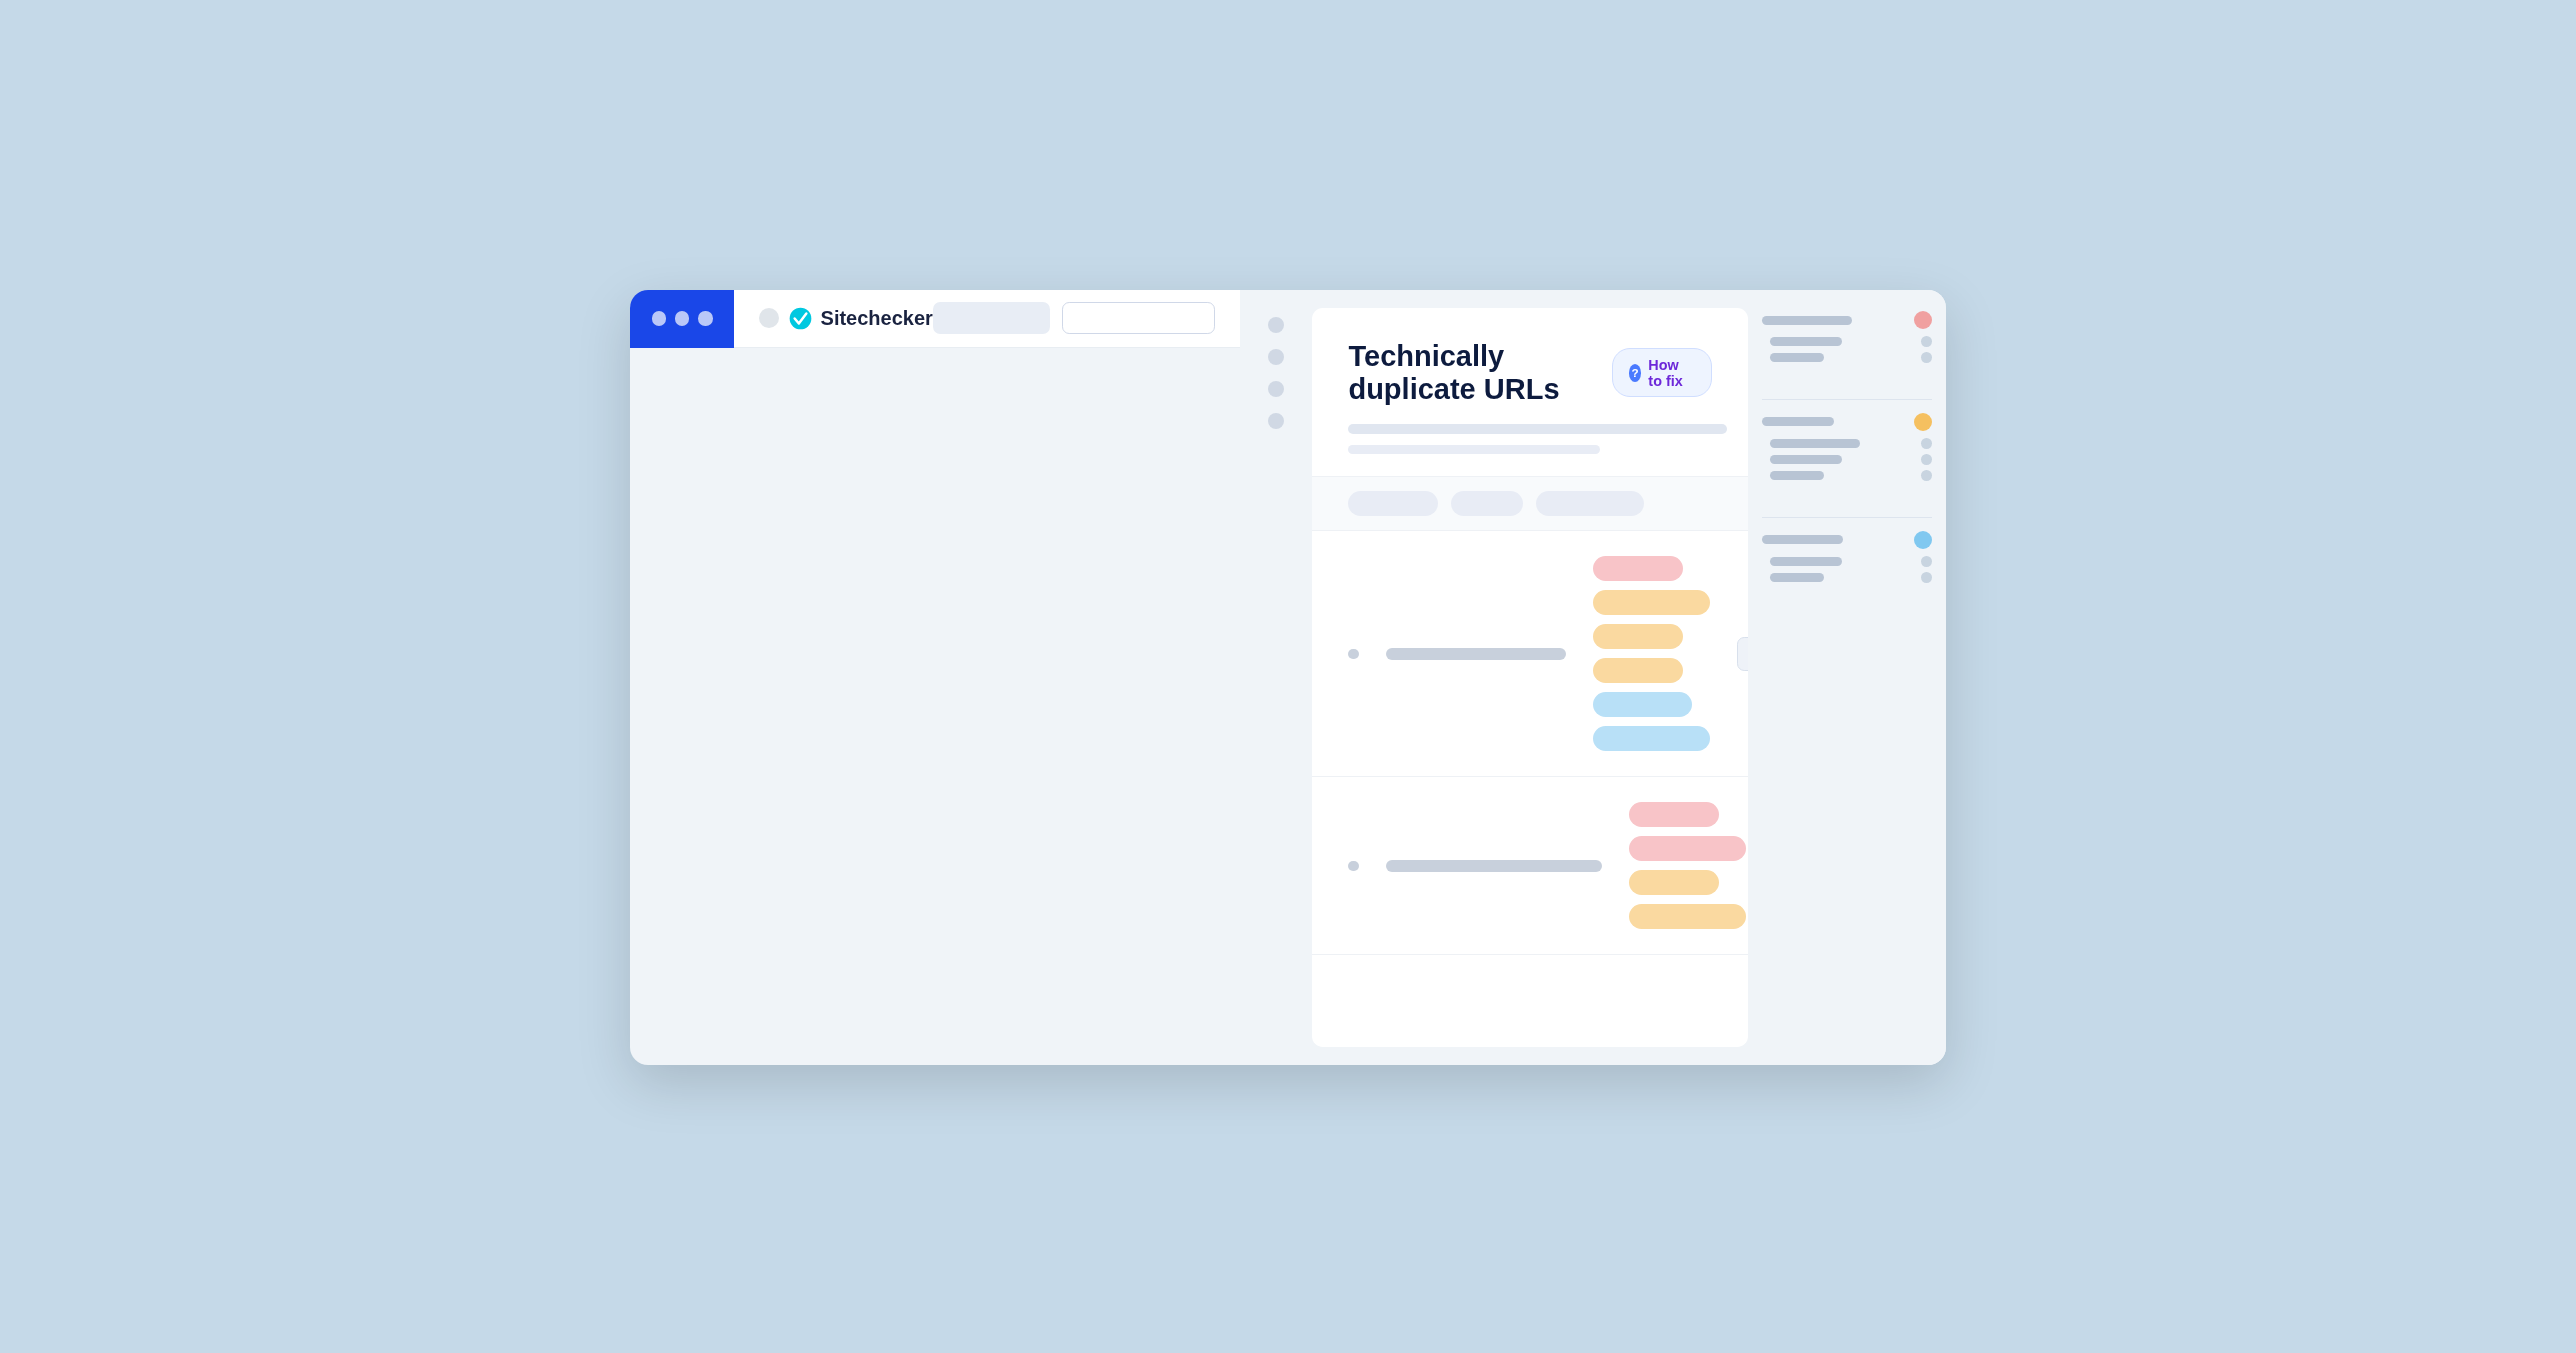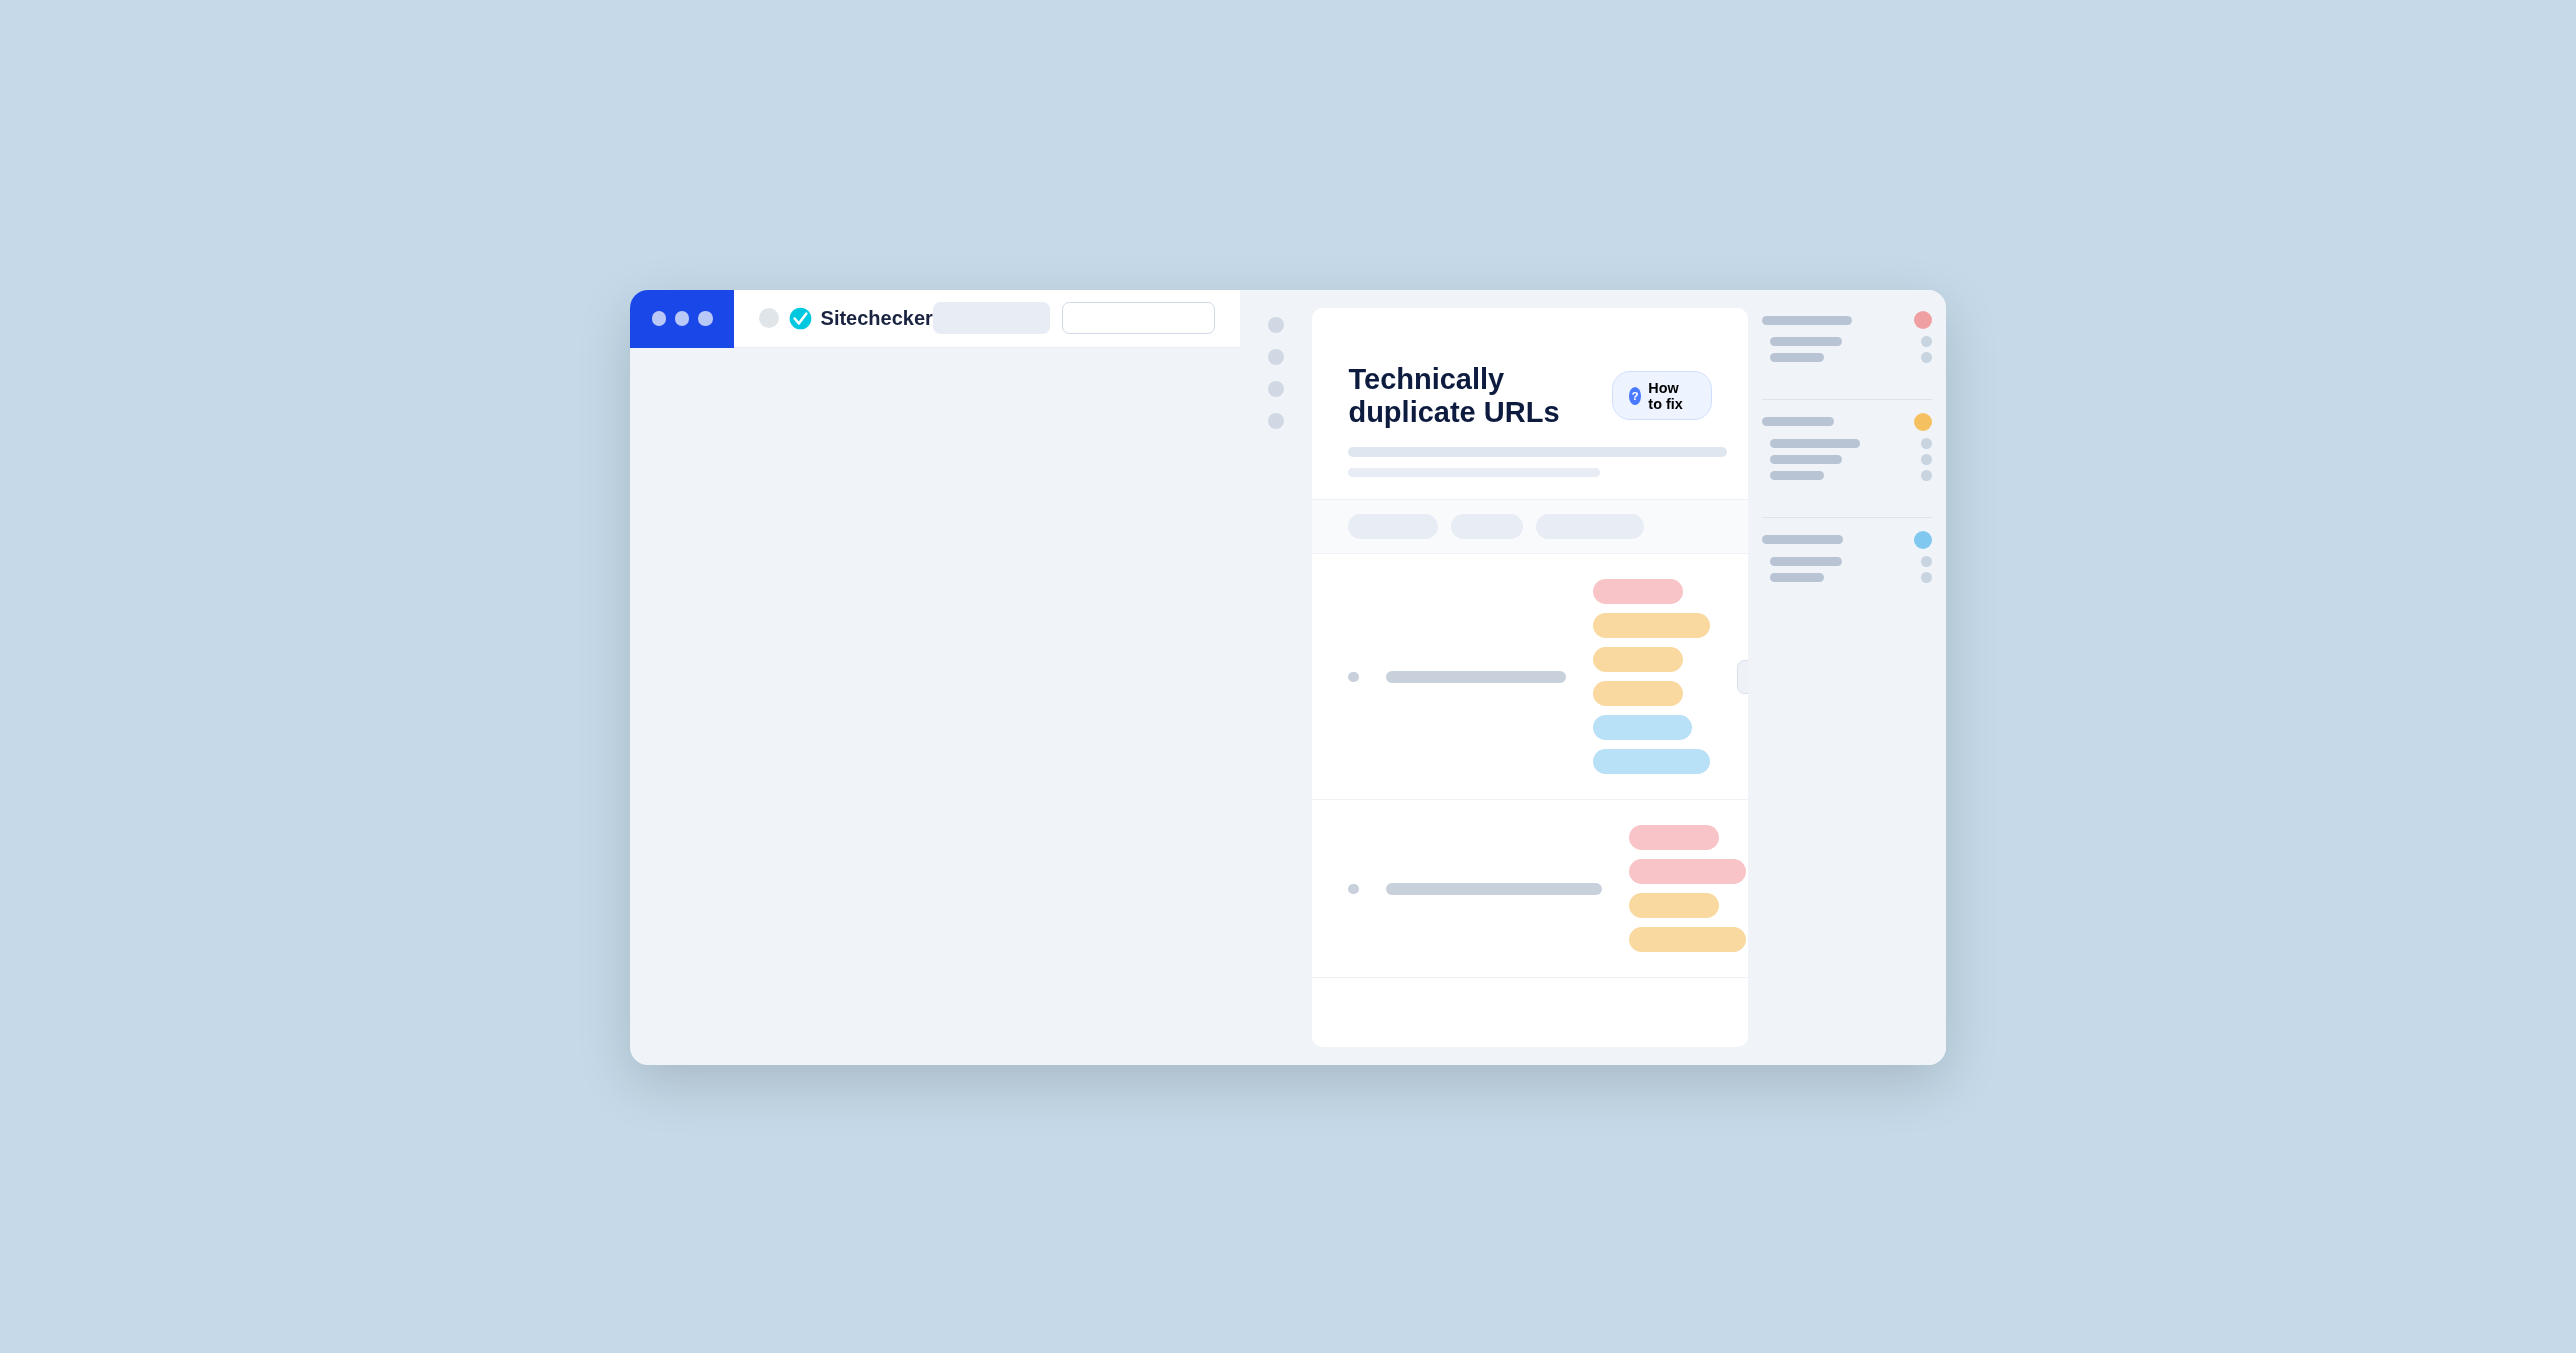--- a/index.html
+++ b/index.html
@@ -144,21 +144,20 @@
     .page-header {
       padding: 32px 36px 21.6px;
       border-bottom: 0.9px solid #eef1f5;
     }
 
     .page-title-row {
       display: flex;
       align-items: center;
       justify-content: space-between;
       margin-bottom: 18px;
-      margin-top: 23px;
     }
 
     .page-title {
       font-size: 29px;
       font-weight: 800;
       color: #0d1b3e;
     }
 
     .how-to-fix-btn {
       display: flex;
@@ -180,21 +179,21 @@
       align-items: center;
       justify-content: center;
       color: white;
       font-size: 11.7px;
       font-weight: bold;
     }
 
     .htf-label {
       font-size: 14.4px;
       font-weight: 600;
-      color: #000000;
+      color: #6d28d9;
     }
 
     .desc-line-1 {
       height: 10.8px;
       background: #e0e6f0;
       border-radius: 5.4px;
       width: 379px;
       margin-bottom: 10.8px;
     }
 

